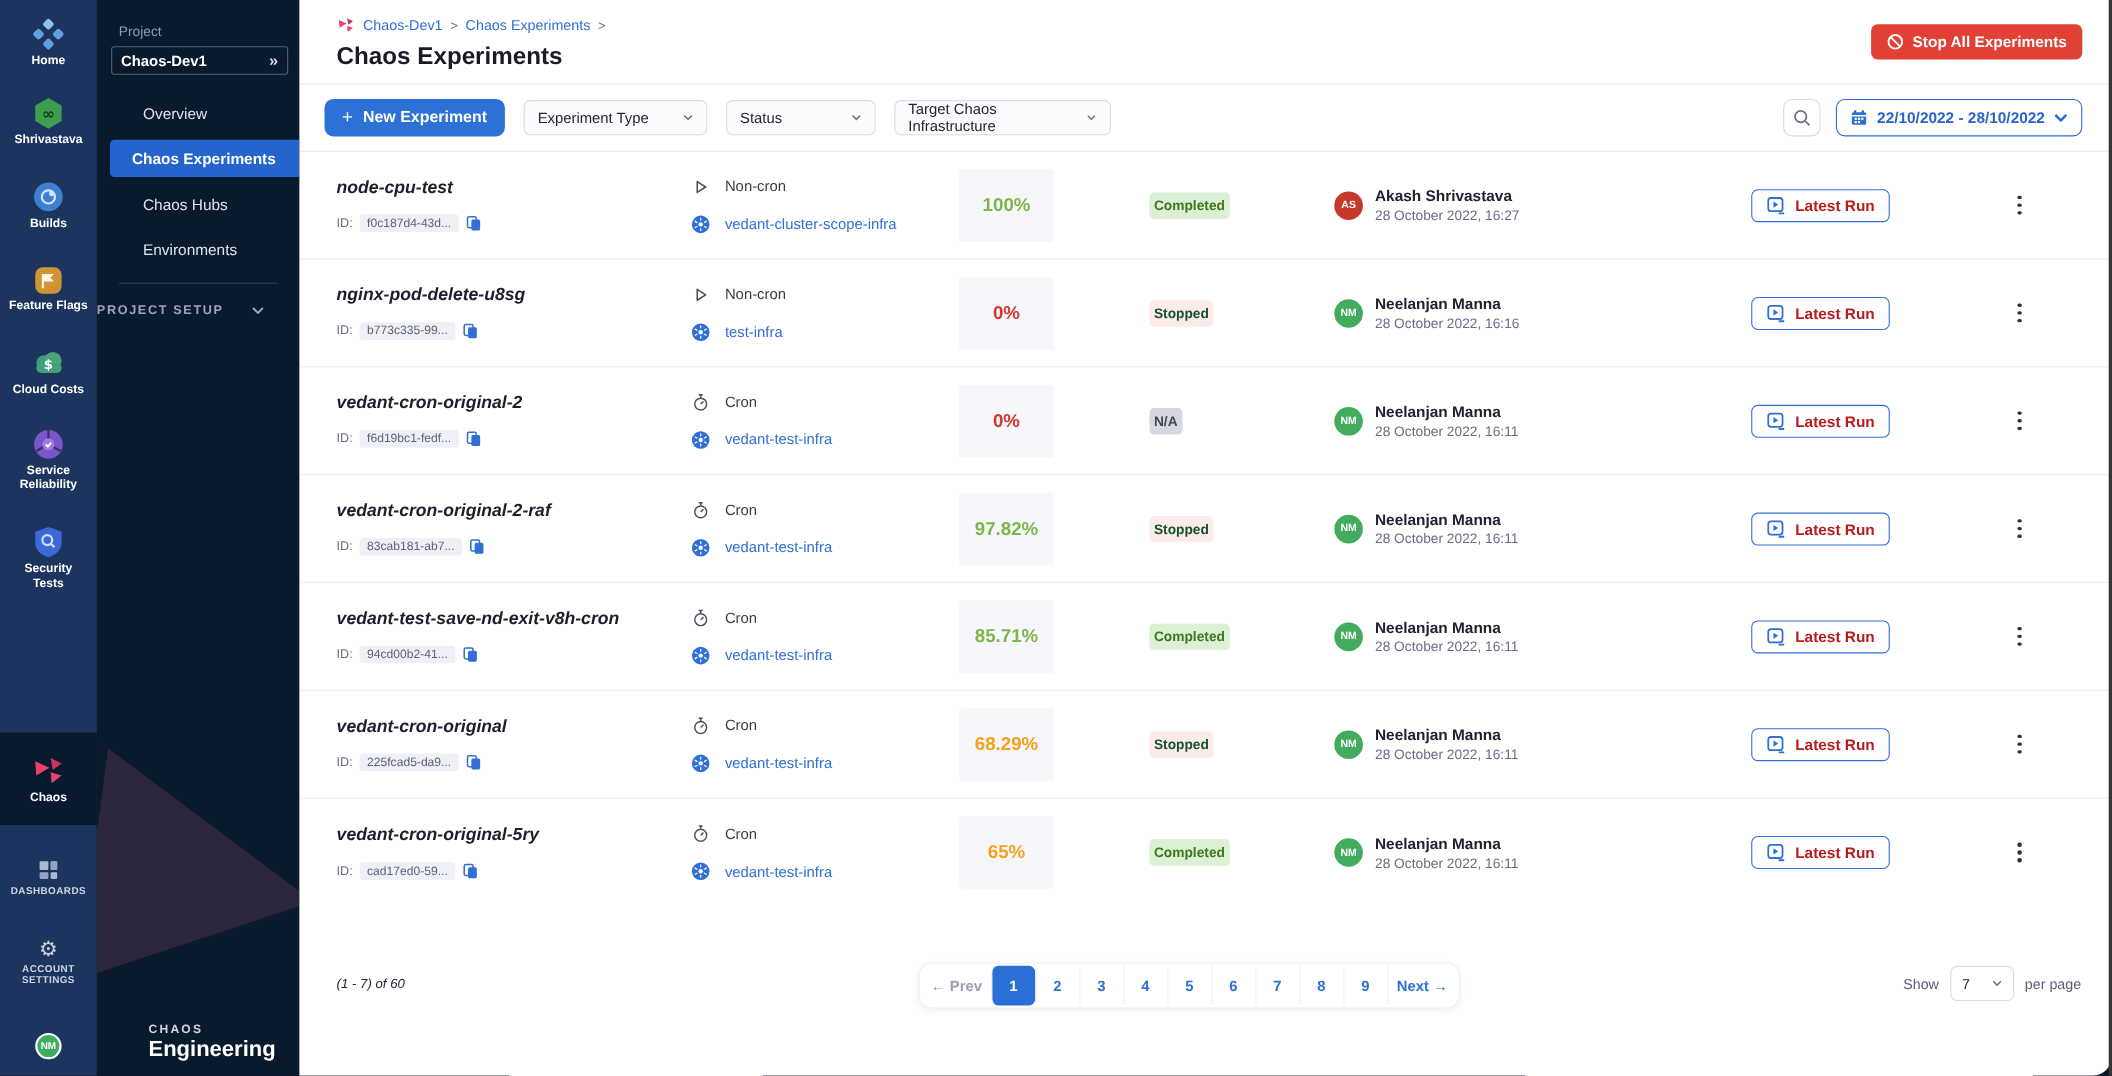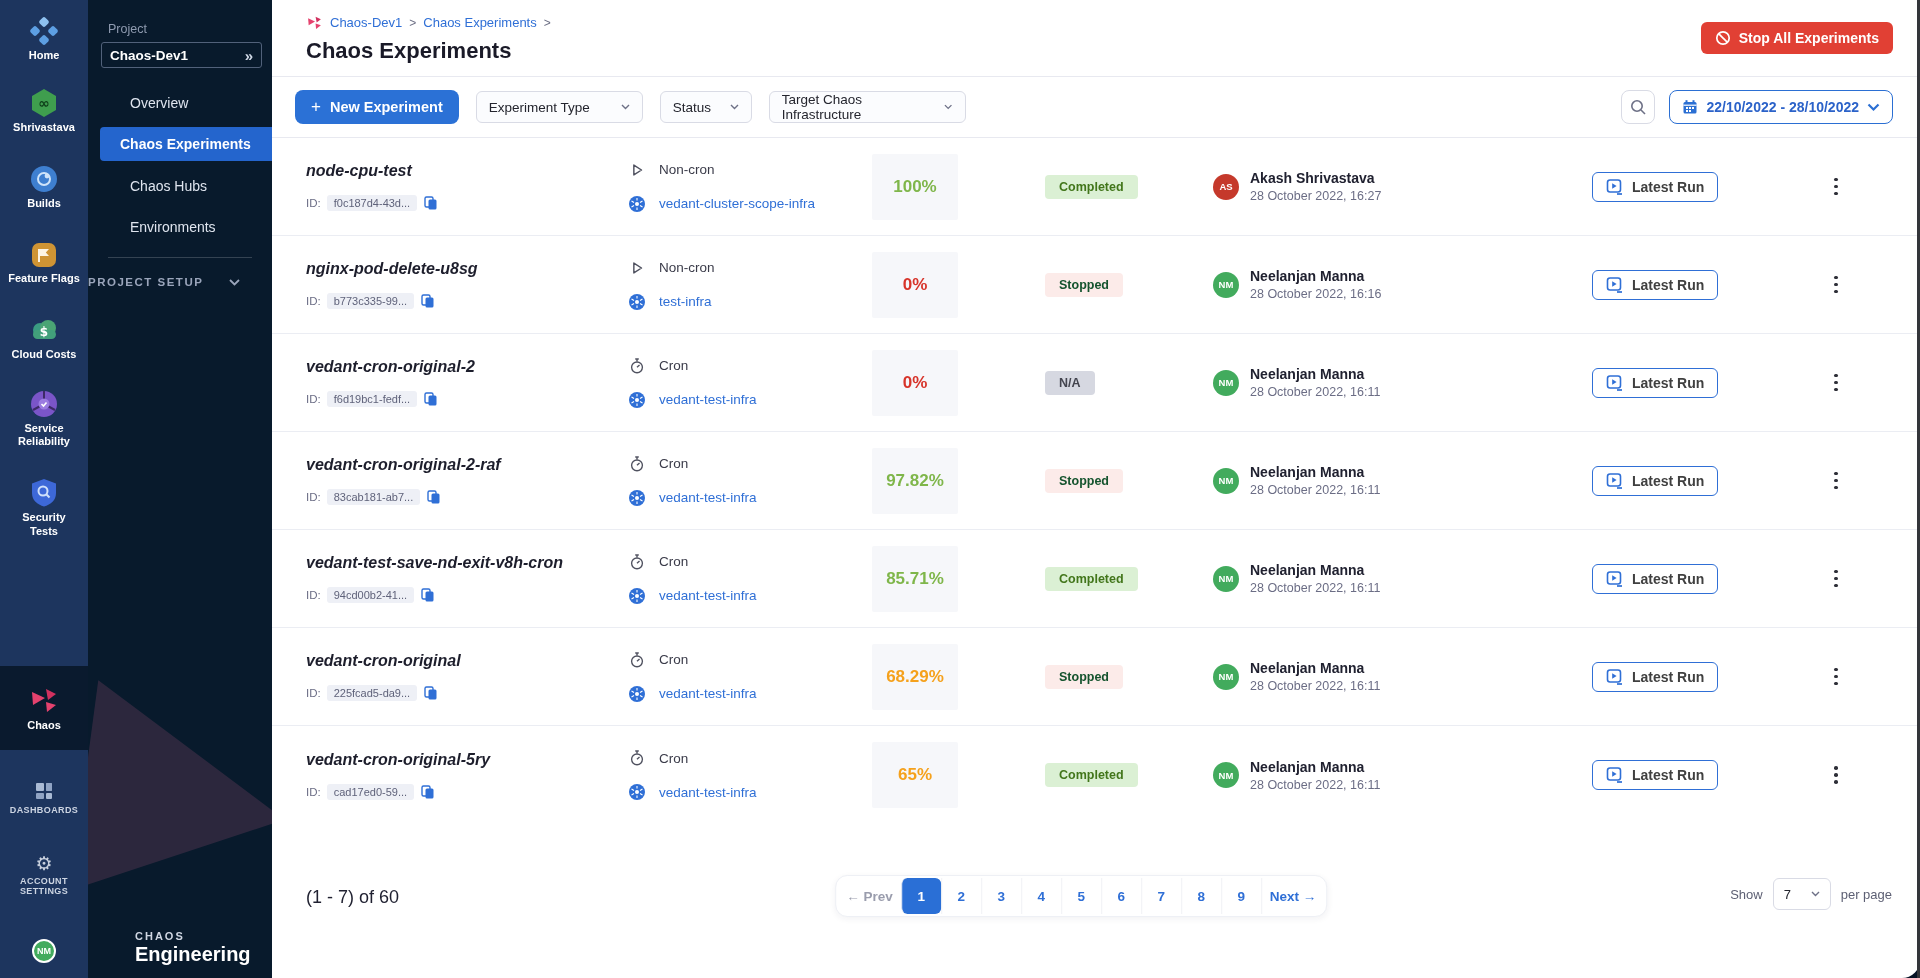--- a/index.html
+++ b/index.html
@@ -38,21 +38,21 @@
   .breadcrumb { display:flex; align-items:center; gap:7px; }
   .crumb { color:#2f6fd6; font-size:13px; cursor:pointer; }
   .crumb-sep { color:#6d7086; font-size:12px; }
   .page-title { margin-top:7px; font-size:22px; font-weight:700; color:#1a1a28; }
   .stop-btn { position:absolute; right:27px; top:22px; background:#e14034; border:none; border-radius:6px; height:32px; padding:0 14px; display:flex; align-items:center; gap:8px; color:#fff; font-size:14px; font-weight:700; font-family:inherit; cursor:pointer; }
 
   .toolbar { height:61px; flex:none; display:flex; align-items:center; padding:0 27px 0 23px; border-bottom:1px solid #e8e9f0; }
   .new-exp-btn { background:#2b71d6; border:none; border-radius:8px; height:34px; padding:0 16px; display:flex; align-items:center; gap:9px; color:#fff; font-size:14.5px; font-weight:700; font-family:inherit; cursor:pointer; }
   .new-exp-btn .plus { font-size:17px; font-weight:400; }
   .select { margin-left:17px; height:32px; border:1px solid #d9dbe5; border-radius:6px; background:#fbfcfe; display:flex; align-items:center; justify-content:space-between; padding:0 12px; font-size:13.5px; color:#24252e; cursor:pointer; gap:10px; }
-  .w-exp{width:167px}.w-status{width:92px}.w-target{width:197px}
+  .w-exp{width:167px}.w-status{width:136px}.w-target{width:197px}
   .tb-spacer { flex:1; }
   .search-btn { width:34px; height:34px; border:1px solid #d9dbe5; border-radius:8px; background:#fff; display:flex; align-items:center; justify-content:center; cursor:pointer; }
   .date-btn { margin-left:14px; height:34px; border:1.5px solid #2b6fd3; border-radius:8px; background:#fff; display:flex; align-items:center; gap:8px; padding:0 12px; color:#2b62c9; font-size:14px; font-weight:700; font-family:inherit; cursor:pointer; }
 
   .grid-cols { display:grid; grid-template-columns:322px 244px 173px 168px 379px 160px 1fr; padding-left:34px; align-items:center; }
   .thead { margin-top:20px; height:48px; flex:none; }
   .th { font-size:11px; font-weight:700; letter-spacing:.6px; color:#2e2f38; display:flex; align-items:center; gap:6px; }
 
   .rows { flex:none; }
   .row { height:98px; border-bottom:1px solid #ebedf3; }
@@ -61,36 +61,36 @@
   .exp-name { font-size:16px; font-weight:700; color:#1d1e2c;font-style:italic; }
   .id-line { display:flex; align-items:center; gap:6px; }
   .id-label { font-size:11.5px; color:#6b6d85; }
   .id-pill { background:#eef0f6; border-radius:3px; padding:2px 7px; font-size:11px; color:#5f627a; }
   .copy-ic { cursor:pointer; display:flex; }
   .det-cell { display:flex; flex-direction:column; gap:16px; }
   .d-line { display:flex; align-items:center; gap:13px; font-size:13.5px; color:#3a3b49; }
   .infra-link { color:#2f6fd6; cursor:pointer; }
   .score-box { width:86px; height:66px; background:#f6f7fa; border-radius:2px; display:flex; align-items:center; justify-content:center; font-size:17px; font-weight:700; }
   .score-green{color:#7fb64a}.score-orange{color:#f5a11c}.score-red{color:#d7342a}
-  .pill { display:inline-block; padding:5px 14px; border-radius:4px; font-size:12.5px; font-weight:600; justify-self:start; }
+  .pill { display:inline-block; padding:5px 4px; border-radius:4px; font-size:12.5px; font-weight:600; justify-self:start; }
   .pill-completed{background:#dbf0d4;color:#42761b}
   .pill-stopped{background:#fcebe9;color:#14532d}
   .pill-na{background:#d6d8e1;color:#44454f}
   .user-cell { display:flex; align-items:center; gap:11px; }
   .avatar { width:26px; height:26px; border-radius:50%; color:#fff; font-size:9.5px; font-weight:700; display:flex; align-items:center; justify-content:center; flex:none; }
   .avatar-red{background:#c5392b}.avatar-green{background:#42ab5d}
   .user-name { font-size:14px; font-weight:700; color:#202130; }
   .user-date { font-size:12.5px; color:#6b6d85; margin-top:3px; }
-  .latest-run-btn { height:30px; border:1.5px solid #2f6fd6; border-radius:6px; background:#fff; display:flex; align-items:center; gap:8px; padding:0 13px; color:#404040; font-size:14px; font-weight:700; font-family:inherit; cursor:pointer; justify-self:start; }
+  .latest-run-btn { height:30px; border:1.5px solid #2f6fd6; border-radius:6px; background:#fff; display:flex; align-items:center; gap:8px; padding:0 13px; color:#b91c1c; font-size:14px; font-weight:700; font-family:inherit; cursor:pointer; justify-self:start; }
   .kebab { width:28px; height:28px; display:flex; align-items:center; justify-content:center; cursor:pointer; justify-self:center; }
   .kebab .dot { width:3.5px; height:3.5px; border-radius:50%; background:#2e2f38; box-shadow:0 -7px 0 #2e2f38, 0 7px 0 #2e2f38; }
 
   
   .pagination { position:relative; flex:1; }
-  .pg-summary { position:absolute; left:34px; top:63px; font-size:18px; color:#1f2030; }
+  .pg-summary { position:absolute; left:34px; top:63px; font-size:12px; color:#1f2030;font-style:italic; }
   .pager { position:absolute; left:50%; top:51px; transform:translateX(-53%); display:flex; align-items:center; background:#fff; border:1px solid #eef0f5; border-radius:12px; box-shadow:0 2px 6px rgba(40,41,61,.06); padding:2px; }
   .pg-btn { min-width:40px; height:36px; display:flex; align-items:center; justify-content:center; font-size:13.5px; color:#2f6fd6; font-weight:600; cursor:pointer; border-left:1px solid #f0f1f5; padding:0 8px; }
   .pg-btn:first-child { border-left:none; }
   .pg-btn.disabled { color:#9a9dad; }
   .pg-btn.active { background:#2a6fd6; color:#fff; border-radius:6px; }
   .show-wrap { position:absolute; right:28px; top:54px; display:flex; align-items:center; gap:10px; font-size:13px; color:#5c5f73; }
   .pp-select { width:58px; height:32px; border:1px solid #d9dbe5; border-radius:6px; display:flex; align-items:center; justify-content:space-between; padding:0 10px; color:#24252e; cursor:pointer; }
 
   .scroll-strip { position:absolute; right:0; top:0; width:3px; height:978px; background:#33353a; z-index:9; }
   svg { display:block; }

